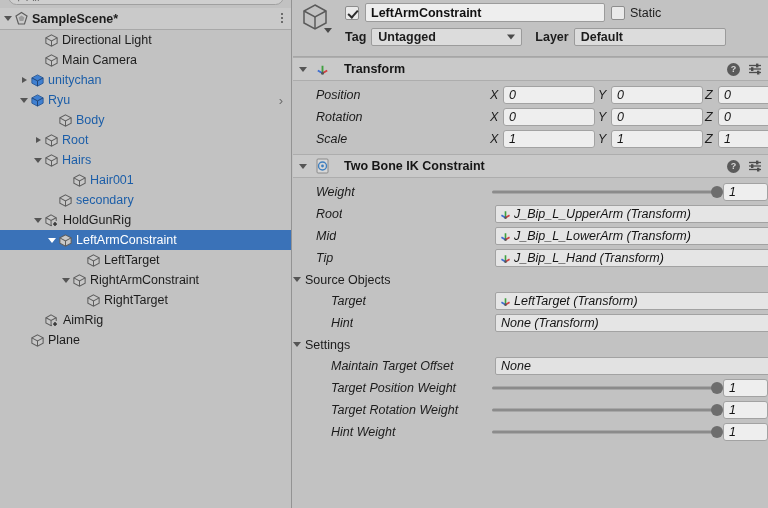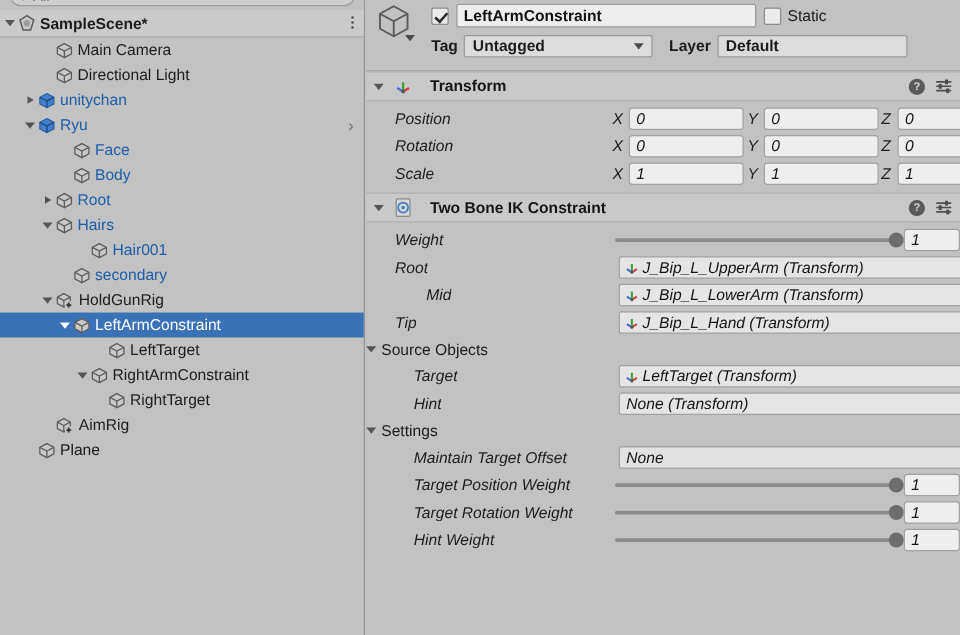--- a/index.html
+++ b/index.html
@@ -300,33 +300,33 @@
         <div class="h-row">
           <span style="width: 32px; flex: 0 0 auto;"></span>
           <span class="tri-slot"></span>
           <span class="ico">
             <svg width="15" height="15" viewBox="0 0 16 16">
               <polygon points="8,2 14,5.2 14,10.8 8,14 2,10.8 2,5.2" fill="#c8c8c8" stroke="#5d5d5d" stroke-width="1.1"></polygon>
               <polyline points="2,5.2 8,8.4 14,5.2" fill="none" stroke="#5d5d5d" stroke-width="1.1"></polyline>
               <line x1="8" y1="8.4" x2="8" y2="14" stroke="#5d5d5d" stroke-width="1.1"></line>
             </svg>
           </span>
-          <span class="h-label">Main Camera</span>
+          <span class="h-label">Directional Light</span>
         </div>
         <div class="h-row">
           <span style="width: 32px; flex: 0 0 auto;"></span>
           <span class="tri-slot"></span>
           <span class="ico">
             <svg width="15" height="15" viewBox="0 0 16 16">
               <polygon points="8,2 14,5.2 14,10.8 8,14 2,10.8 2,5.2" fill="#c8c8c8" stroke="#5d5d5d" stroke-width="1.1"></polygon>
               <polyline points="2,5.2 8,8.4 14,5.2" fill="none" stroke="#5d5d5d" stroke-width="1.1"></polyline>
               <line x1="8" y1="8.4" x2="8" y2="14" stroke="#5d5d5d" stroke-width="1.1"></line>
             </svg>
           </span>
-          <span class="h-label">Directional Light</span>
+          <span class="h-label">Main Camera</span>
         </div>
         <div class="h-row prefab">
           <span style="width: 18px; flex: 0 0 auto;"></span>
           <span class="tri-slot">
             <span class="tri"></span>
           </span>
           <span class="ico">
             <svg width="15" height="15" viewBox="0 0 16 16">
               <polygon points="8,2 14,5.2 14,10.8 8,14 2,10.8 2,5.2" fill="#3f7fd0" stroke="#2d5c99" stroke-width="1"></polygon>
               <polyline points="2,5.2 8,8.4 14,5.2" fill="none" stroke="#1f4272" stroke-width="1"></polyline>
@@ -342,32 +342,20 @@
           </span>
           <span class="ico">
             <svg width="15" height="15" viewBox="0 0 16 16">
               <polygon points="8,2 14,5.2 14,10.8 8,14 2,10.8 2,5.2" fill="#3f7fd0" stroke="#2d5c99" stroke-width="1"></polygon>
               <polyline points="2,5.2 8,8.4 14,5.2" fill="none" stroke="#1f4272" stroke-width="1"></polyline>
               <line x1="8" y1="8.4" x2="8" y2="14" stroke="#1f4272" stroke-width="1"></line>
             </svg>
           </span>
           <span class="h-label">Ryu</span>
           <span class="h-chevron-right">›</span>
-        </div>
-        <div class="h-row prefab">
-          <span style="width: 46px; flex: 0 0 auto;"></span>
-          <span class="tri-slot"></span>
-          <span class="ico">
-            <svg width="15" height="15" viewBox="0 0 16 16">
-              <polygon points="8,2 14,5.2 14,10.8 8,14 2,10.8 2,5.2" fill="#c8c8c8" stroke="#5d5d5d" stroke-width="1.1"></polygon>
-              <polyline points="2,5.2 8,8.4 14,5.2" fill="none" stroke="#5d5d5d" stroke-width="1.1"></polyline>
-              <line x1="8" y1="8.4" x2="8" y2="14" stroke="#5d5d5d" stroke-width="1.1"></line>
-            </svg>
-          </span>
-          <span class="h-label">Face</span>
         </div>
         <div class="h-row prefab">
           <span style="width: 46px; flex: 0 0 auto;"></span>
           <span class="tri-slot"></span>
           <span class="ico">
             <svg width="15" height="15" viewBox="0 0 16 16">
               <polygon points="8,2 14,5.2 14,10.8 8,14 2,10.8 2,5.2" fill="#c8c8c8" stroke="#5d5d5d" stroke-width="1.1"></polygon>
               <polyline points="2,5.2 8,8.4 14,5.2" fill="none" stroke="#5d5d5d" stroke-width="1.1"></polyline>
               <line x1="8" y1="8.4" x2="8" y2="14" stroke="#5d5d5d" stroke-width="1.1"></line>
             </svg>
@@ -676,21 +664,21 @@
                   <line x1="8" y1="12" x2="8" y2="4" stroke="#3fa03f" stroke-width="2"></line>
                   <line x1="8" y1="12" x2="3" y2="9" stroke="#3f6fd0" stroke-width="2"></line>
                   <line x1="8" y1="12" x2="13" y2="9" stroke="#d04040" stroke-width="2"></line>
                   <circle cx="8" cy="12" r="1.5" fill="#555"></circle>
                 </svg>
               </span>
               <span>J_Bip_L_UpperArm (Transform)</span>
             </span>
           </div>
           <div class="row">
-            <span class="lbl" style="position: absolute; left: 23px; margin-left: 25px;">Mid</span>
+            <span class="lbl" style="position: absolute; left: 23px;">Mid</span>
             <span class="obj-field" style="position: absolute; left: 202px; width: 278px;">
               <span class="ico">
                 <svg width="13" height="13" viewBox="0 0 16 16">
                   <line x1="8" y1="12" x2="8" y2="4" stroke="#3fa03f" stroke-width="2"></line>
                   <line x1="8" y1="12" x2="3" y2="9" stroke="#3f6fd0" stroke-width="2"></line>
                   <line x1="8" y1="12" x2="13" y2="9" stroke="#d04040" stroke-width="2"></line>
                   <circle cx="8" cy="12" r="1.5" fill="#555"></circle>
                 </svg>
               </span>
               <span>J_Bip_L_LowerArm (Transform)</span>

